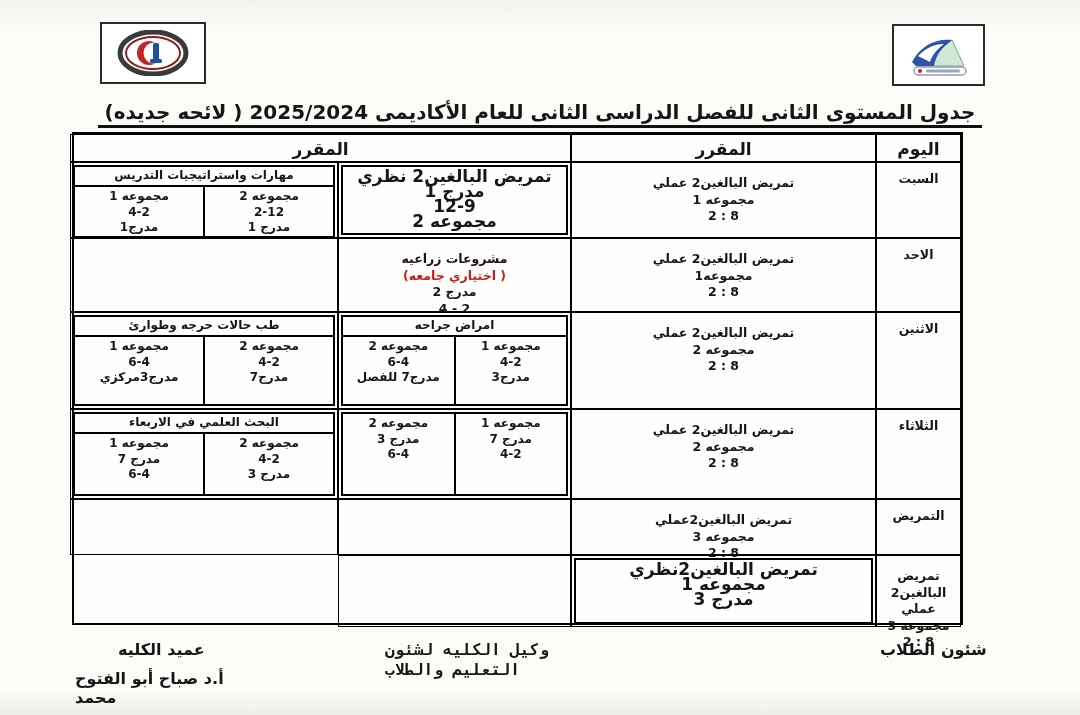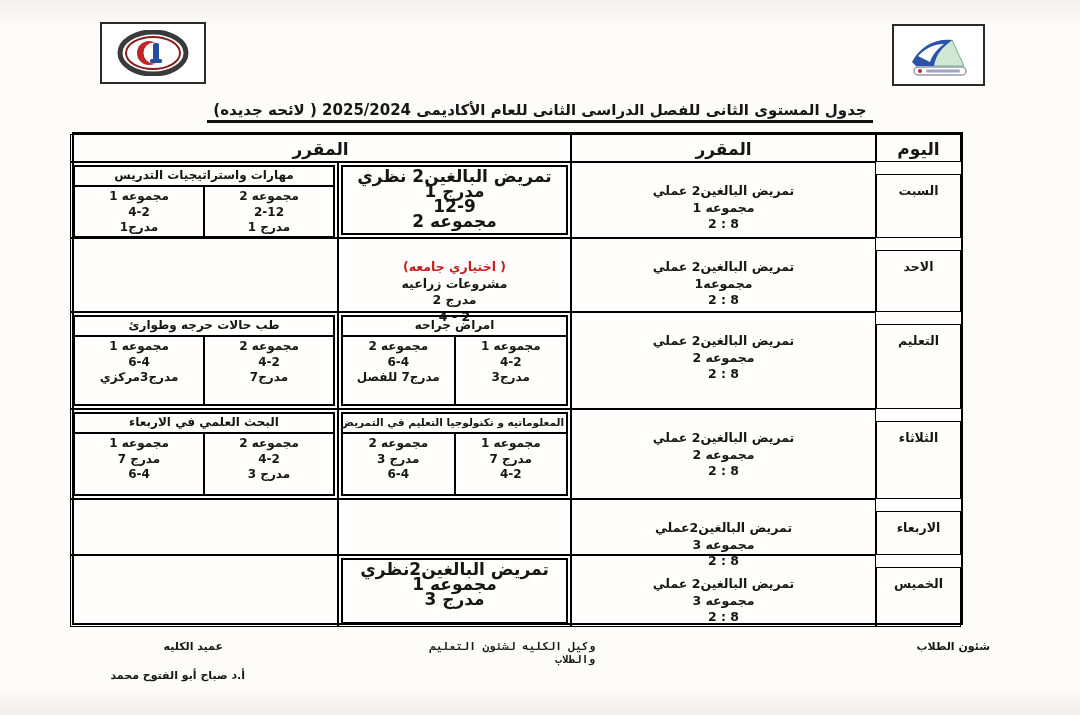--- a/index.html
+++ b/index.html
@@ -14,39 +14,39 @@
   }
   .logo {
     position:absolute; background:#fff; border:2px solid #2a2a2a;
     display:flex; align-items:center; justify-content:center;
   }
   #logoL { left:100px; top:22px; width:106px; height:62px; }
   #logoR { left:892px; top:24px; width:93px;  height:62px; }
 
   .title-wrap { position:absolute; top:100px; left:0; width:100%; text-align:center; direction:rtl; }
   .title {
-    display:inline-block; font-size:15px; font-weight:bold;
+    display:inline-block; font-size:20px; font-weight:bold;
     border-bottom:3px solid #111; padding:0 6px 1px;text-align:right;
   }
 
   .grid {
     position:absolute; left:72px; top:132px; width:891px; height:493px;
     display:grid; direction:rtl;
     grid-template-columns:85px 305px 233px 268px;
     grid-template-rows:28px 76px 74px 97px 90px 56px 72px;
     border:2px solid #000; background:#fffefc;
   }
   .c {
     border:1px solid #000;
     display:flex; flex-direction:column; align-items:center;
-    text-align:center; padding-top:20px;
+    text-align:center; padding-top:12px;
   }
   .span2 { grid-column: span 2; }
   .hdr-c { font-size:17px; padding-top:4px; }
-  .day-c { font-size:12.5px; padding-top:8px;margin-top:12px; }
+  .day-c { font-size:12.5px; padding-top:8px; }
   .p0 { padding:0; }
   .ln { width:100%; font-size:12.5px; line-height:16.5px; }
 
   .innerbox {
     align-self:stretch; flex:1; margin:2px; border:2px solid #000; padding-top:2px;
   }
   .innerbox .ln { font-size:17px; line-height:15px; }
 
   .group {
     align-self:stretch; flex:1; margin:2px; border:2px solid #000;
@@ -57,21 +57,21 @@
     padding:1px 2px 2px; white-space:nowrap; overflow:hidden;
   }
   .gtitle.small { font-size:10.5px; }
   .gcols { flex:1; display:flex; direction:rtl; }
   .sub { flex:1; padding-top:2px; }
   .sub .ln { font-size:12px; line-height:15.5px; }
   .gcols .sub:first-child { border-left:2px solid #000; }
 
   .red { color:#c41e1e; }
 
-  .footer-item { position:absolute; font-size:11px; text-align:right; direction:rtl; }
+  .footer-item { position:absolute; font-size:16px; text-align:left; direction:rtl; }
   #f-right { left:880px; top:640px; width:110px; }
   #f-center{ left:385px; top:640px; width:210px;font-family:Liberation Mono, monospace; }
   #f-left  { left:118px; top:640px; width:105px; }
   #f-sign  { left:75px;  top:669px; width:170px; }
 </style>
 </head>
 <body>
 
 <div class="logo" id="logoL">
   <svg width="72" height="46" viewBox="0 0 72 46">
@@ -136,28 +136,28 @@
     </div>
   </div>
 
   <div class="c day-c">الاحد</div>
   <div class="c">
     <div class="ln">تمريض البالغين2 عملي</div>
     <div class="ln">مجموعه1</div>
     <div class="ln" dir="ltr">2 : 8</div>
   </div>
   <div class="c">
+    <div class="ln">مشروعات زراعيه</div>
     <div class="ln red">( اختياري جامعه)</div>
-    <div class="ln">مشروعات زراعيه</div>
     <div class="ln">مدرج 2</div>
     <div class="ln" dir="ltr">4 - 2</div>
   </div>
   <div class="c"></div>
 
-  <div class="c day-c">التعليم</div>
+  <div class="c day-c">الاثنين</div>
   <div class="c">
     <div class="ln">تمريض البالغين2 عملي</div>
     <div class="ln">مجموعه 2</div>
     <div class="ln" dir="ltr">2 : 8</div>
   </div>
   <div class="c p0">
     <div class="group">
       <div class="gtitle">امراض جراحه</div>
       <div class="gcols">
         <div class="sub">
@@ -192,21 +192,20 @@
   </div>
 
   <div class="c day-c">الثلاثاء</div>
   <div class="c">
     <div class="ln">تمريض البالغين2 عملي</div>
     <div class="ln">مجموعه 2</div>
     <div class="ln" dir="ltr">2 : 8</div>
   </div>
   <div class="c p0">
     <div class="group">
-      <div class="gtitle small">المعلوماتيه و تكنولوجيا التعليم  في التمريض</div>
       <div class="gcols">
         <div class="sub">
           <div class="ln">مجموعه 1</div>
           <div class="ln">مدرج 7</div>
           <div class="ln" dir="ltr">4-2</div>
         </div>
         <div class="sub">
           <div class="ln">مجموعه 2</div>
           <div class="ln">مدرج 3</div>
           <div class="ln" dir="ltr">6-4</div>
@@ -225,30 +224,29 @@
         </div>
         <div class="sub">
           <div class="ln">مجموعه 1</div>
           <div class="ln">مدرج 7</div>
           <div class="ln" dir="ltr">6-4</div>
         </div>
       </div>
     </div>
   </div>
 
-  <div class="c day-c">الاربعاء</div>
+  <div class="c day-c">التمريض</div>
   <div class="c">
     <div class="ln">تمريض البالغين2عملي</div>
     <div class="ln">مجموعه 3</div>
     <div class="ln" dir="ltr">2 : 8</div>
   </div>
   <div class="c"></div>
   <div class="c"></div>
 
-  <div class="c day-c">الخميس</div>
   <div class="c">
     <div class="ln">تمريض البالغين2 عملي</div>
     <div class="ln">مجموعه 3</div>
     <div class="ln" dir="ltr">2 : 8</div>
   </div>
   <div class="c p0">
     <div class="innerbox">
       <div class="ln">تمريض البالغين2نظري</div>
       <div class="ln">مجموعه 1</div>
       <div class="ln">مدرج 3</div>

